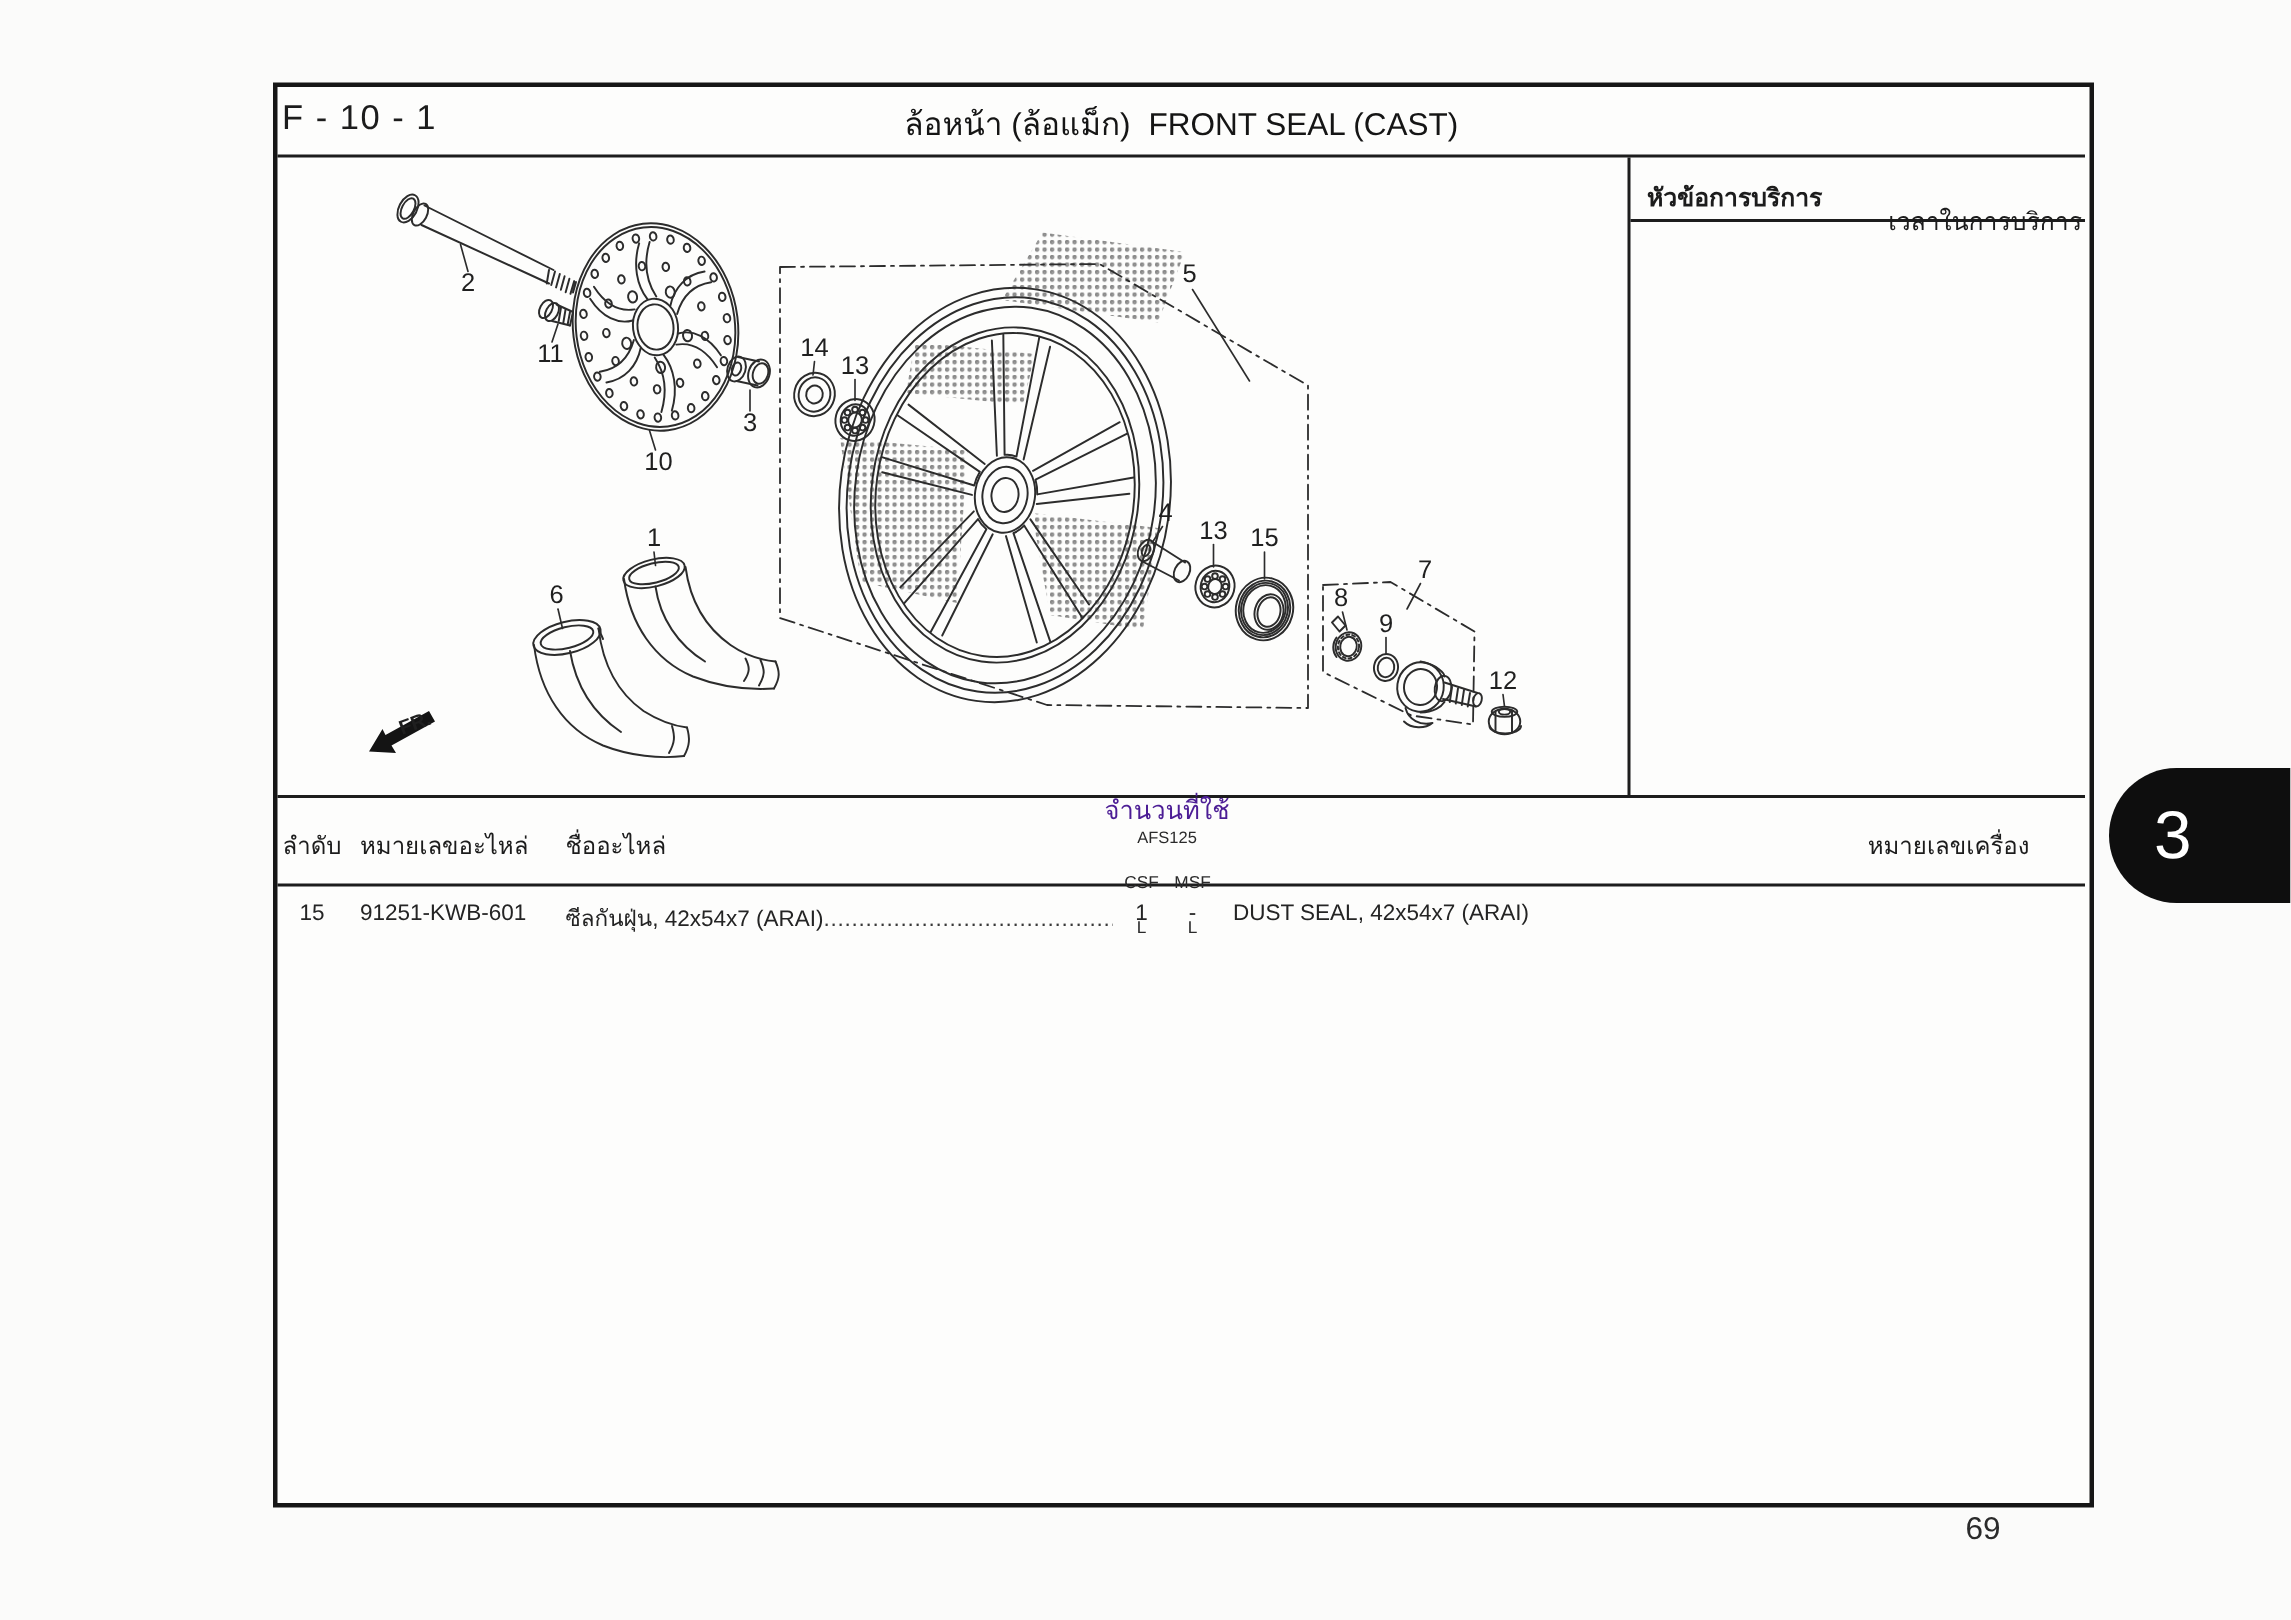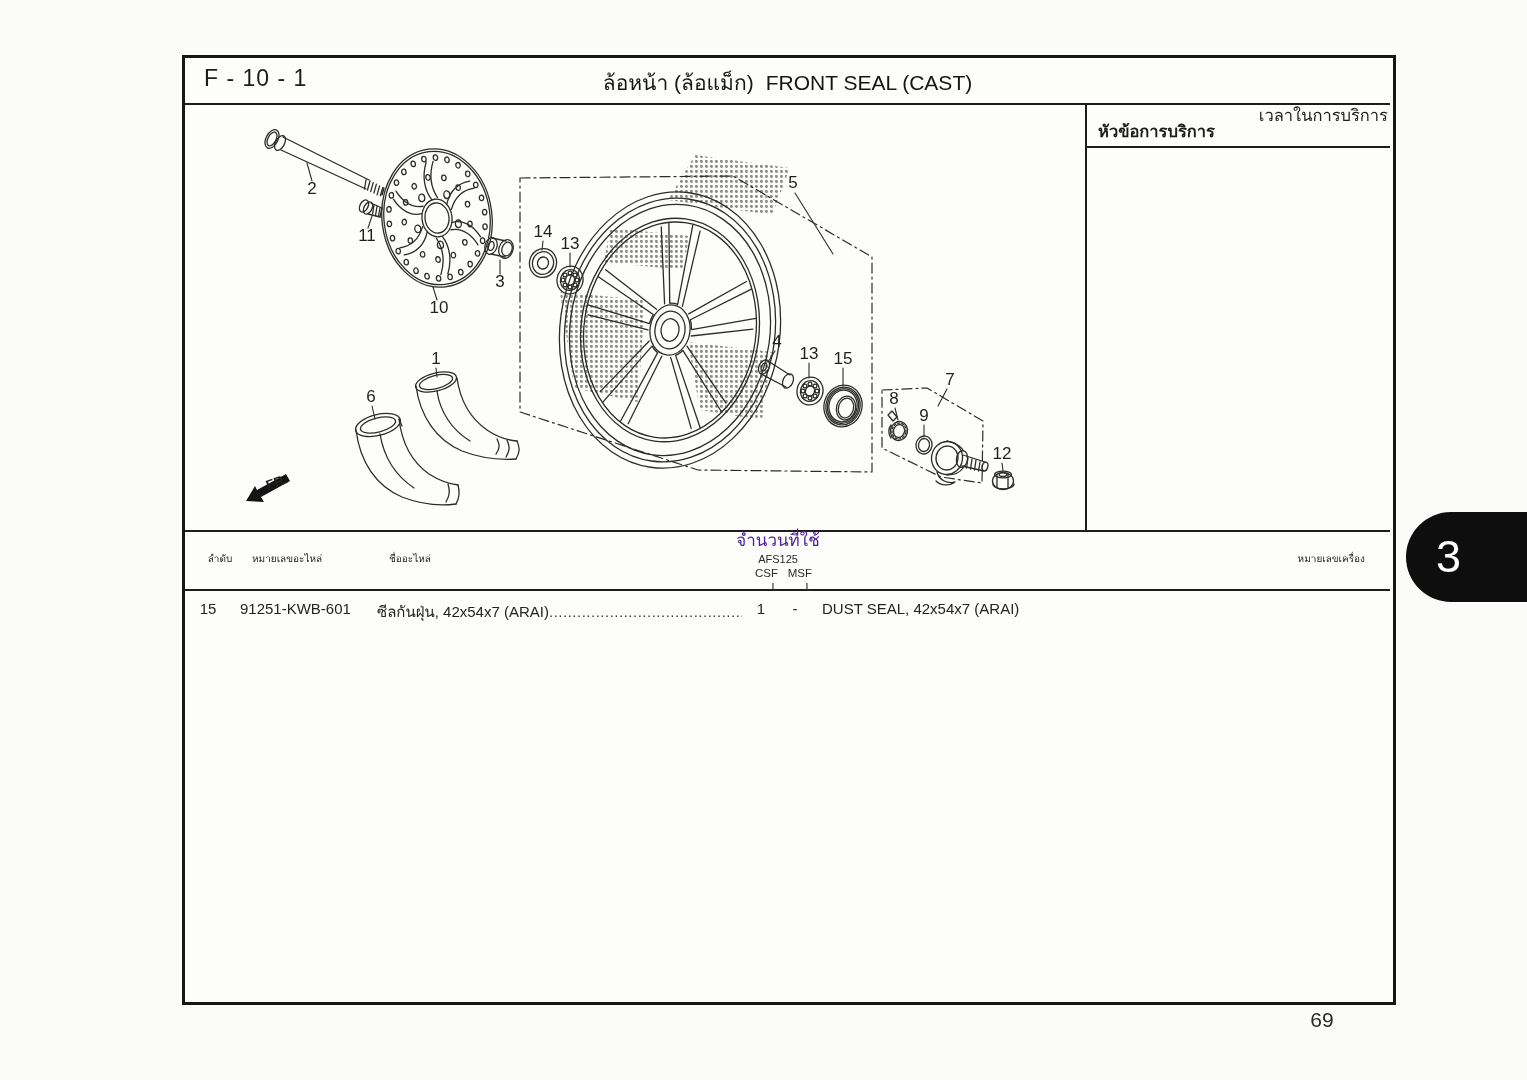--- a/index.html
+++ b/index.html
@@ -17,36 +17,36 @@
     left:182px;top:55px;width:1208px;height:944px;
     border:3px solid #161616;background:#fdfdfc;
   }
   .rule{position:absolute;background:#1d1d1d;}
   #rule-header{left:185px;top:103px;width:1205px;height:2px;}
   #rule-table-top{left:185px;top:530px;width:1205px;height:2px;}
   #rule-table-bottom{left:185px;top:589px;width:1205px;height:2px;}
   #rule-panel-left{left:1085px;top:105px;width:2px;height:425px;}
   #rule-panel-header{left:1087px;top:146px;width:303px;height:2px;}
   
-  #page-code{left:204px;top:65px;font-size:23px;letter-spacing:1px;color:#1c1c1c;}
+  #page-code{left:188px;top:65px;font-size:23px;letter-spacing:1px;color:#1c1c1c;}
   #page-title{left:185px;top:66px;width:1205px;text-align:center;font-size:21px;color:#151515;}
   #page-title .thai{margin-right:12px;text-align:center;}
   
   #svc-col1{left:1098px;top:118px;font-size:16.5px;color:#1c1c1c;font-weight:bold;}
-  #svc-col2{left:1180px;top:102px;width:208px;text-align:right;font-size:16.5px;color:#1c1c1c;}
-  
-  .th{font-size:10px;color:#1c1c1c;padding-left:12px;}
+  #svc-col2{left:1180px;top:134px;width:208px;text-align:right;font-size:16.5px;color:#1c1c1c;}
+  
+  .th{font-size:16px;color:#1c1c1c;}
   #th-no{left:185px;top:551px;width:46px;text-align:center;}
   #th-pn{left:240px;top:551px;}
   #th-name{left:377px;top:551px;}
   #th-engine{left:1150px;top:551px;width:203px;text-align:right;}
   #qty-block{left:718px;top:532px;width:120px;text-align:center;line-height:1.1;}
   #qty-title{font-size:17px;color:#4c1d95;}
   #qty-model{font-size:11px;margin-top:2px;color:#2a2a2a;}
-  .qty-pair{display:flex;justify-content:center;margin-top:2px;text-align:right;}
+  .qty-pair{display:flex;justify-content:center;margin-top:18px;}
   .qty-pair span{width:34px;font-size:11.5px;color:#2a2a2a;}
   
   .td{font-size:15px;color:#242424;}
   #row-no{left:185px;top:600px;width:46px;text-align:center;}
   #row-pn{left:240px;top:600px;}
   #row-name{left:377px;top:600px;width:365px;white-space:nowrap;overflow:hidden;}
   #row-name .dots{letter-spacing:0.5px;color:#3a3a3a;}
   #row-qty1{left:744px;top:600px;width:34px;text-align:center;}
   #row-qty2{left:778px;top:600px;width:34px;text-align:center;}
   #row-eng{left:822px;top:600px;}

